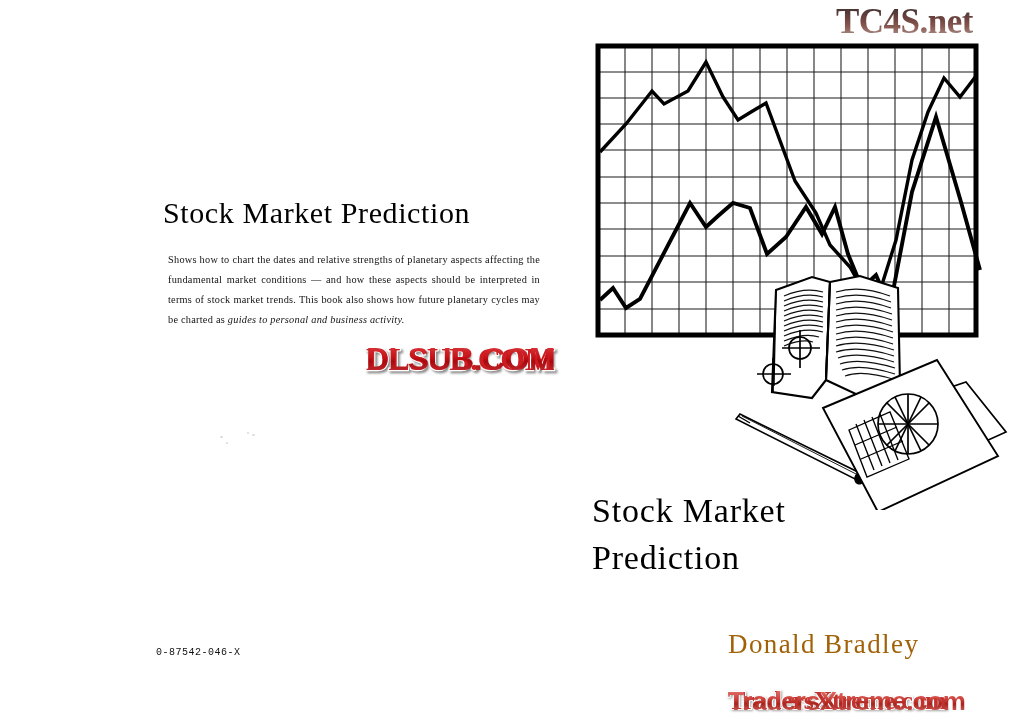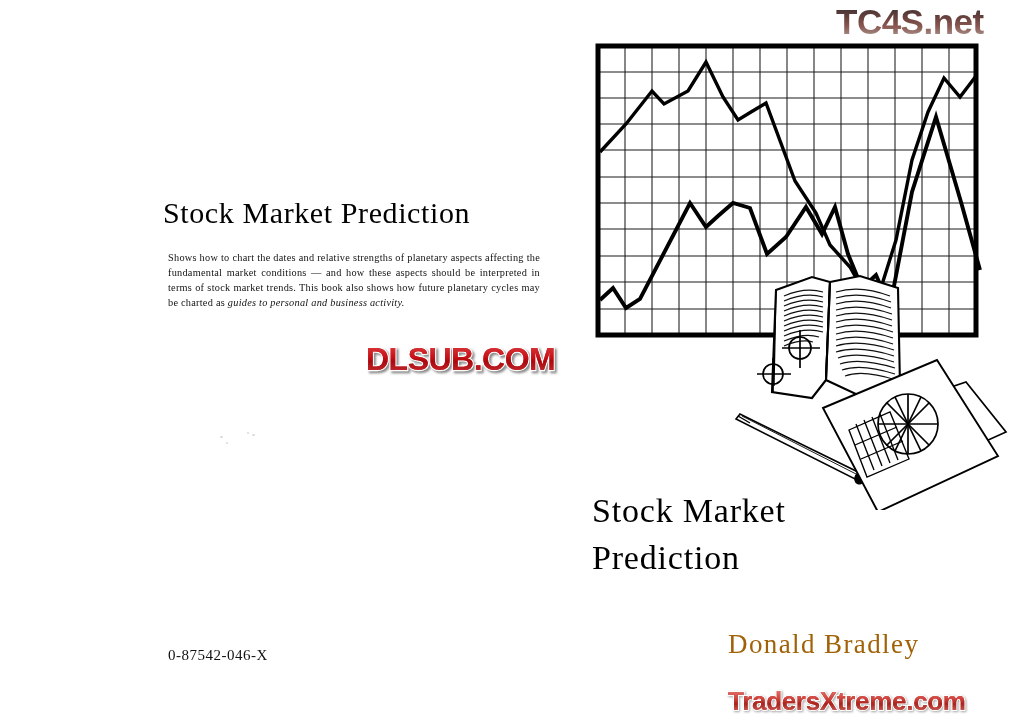--- a/index.html
+++ b/index.html
@@ -38,34 +38,34 @@
     color: #000000;
     white-space: nowrap;
   }
   #back-blurb {
     position: absolute;
     left: 168px;
     top: 250px;
     width: 372px;
     font-family: "Liberation Serif", serif;
     font-size: 10.3px;
-    line-height: 15px;
+    line-height: 20px;
     color: #121212;
     text-align: justify;
     letter-spacing: 0.25px;
   }
   #back-blurb .emph {
     font-style: italic;
   }
   #isbn {
     position: absolute;
-    left: 168px;
+    left: 156px;
     top: 647px;
-    font-family: Liberation Serif, serif;
-    font-size: 15px;
+    font-family: Liberation Mono, monospace;
+    font-size: 10px;
     letter-spacing: 0.5px;
     color: #111111;
   }
 
   
   #front-cover {
     position: absolute;
     left: 560px;
     top: 0;
     width: 464px;
@@ -96,21 +96,21 @@
     font-family: "Liberation Serif", serif;
     font-size: 27px;
     letter-spacing: 1.4px;
     color: #a16207;
     white-space: nowrap;
   }
 
   
   .wm {
     position: absolute;
-    font-family: Liberation Sans, sans-serif;
+    font-family: Liberation Serif, serif;
     font-weight: bold;
     white-space: nowrap;
     user-select: none;
   }
   #wm-tc4s {
     left: 836px;
     top: 2px;
     font-size: 35px;
     letter-spacing: -0.5px;
     background: linear-gradient(180deg, #2b2b2b 0%, #6e4440 42%, #8a5a52 62%, #b9b2ae 100%);

